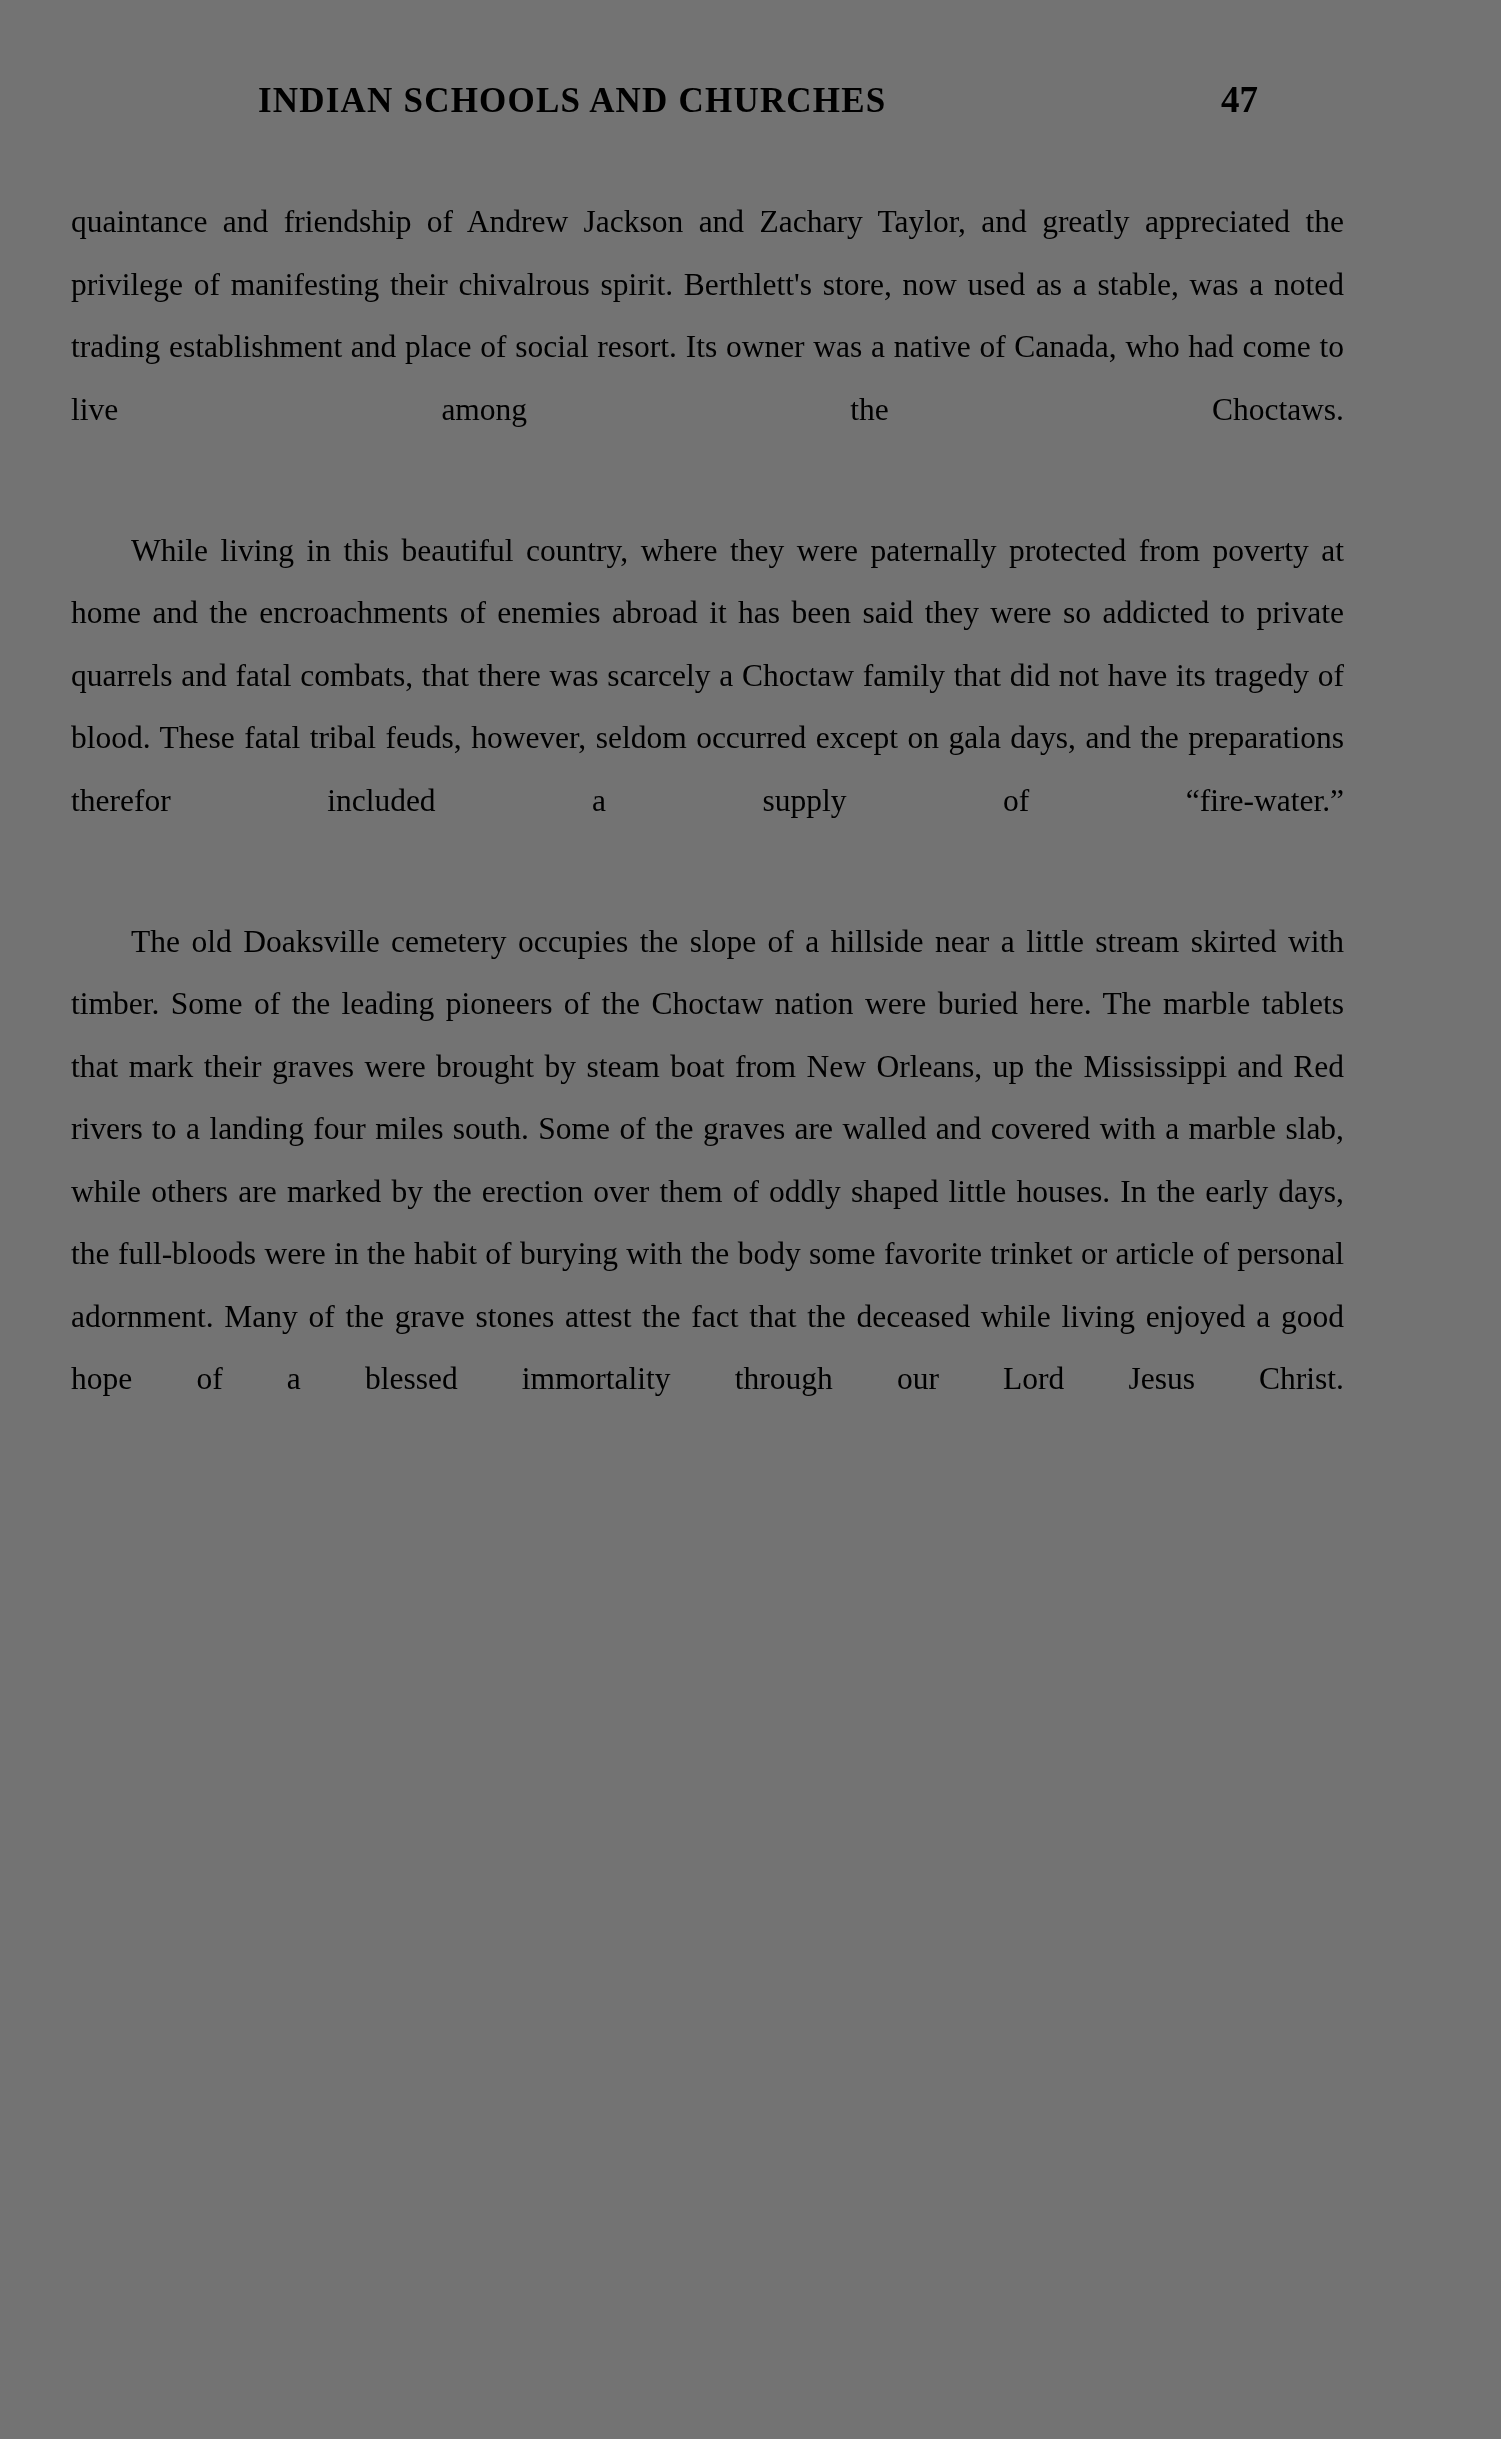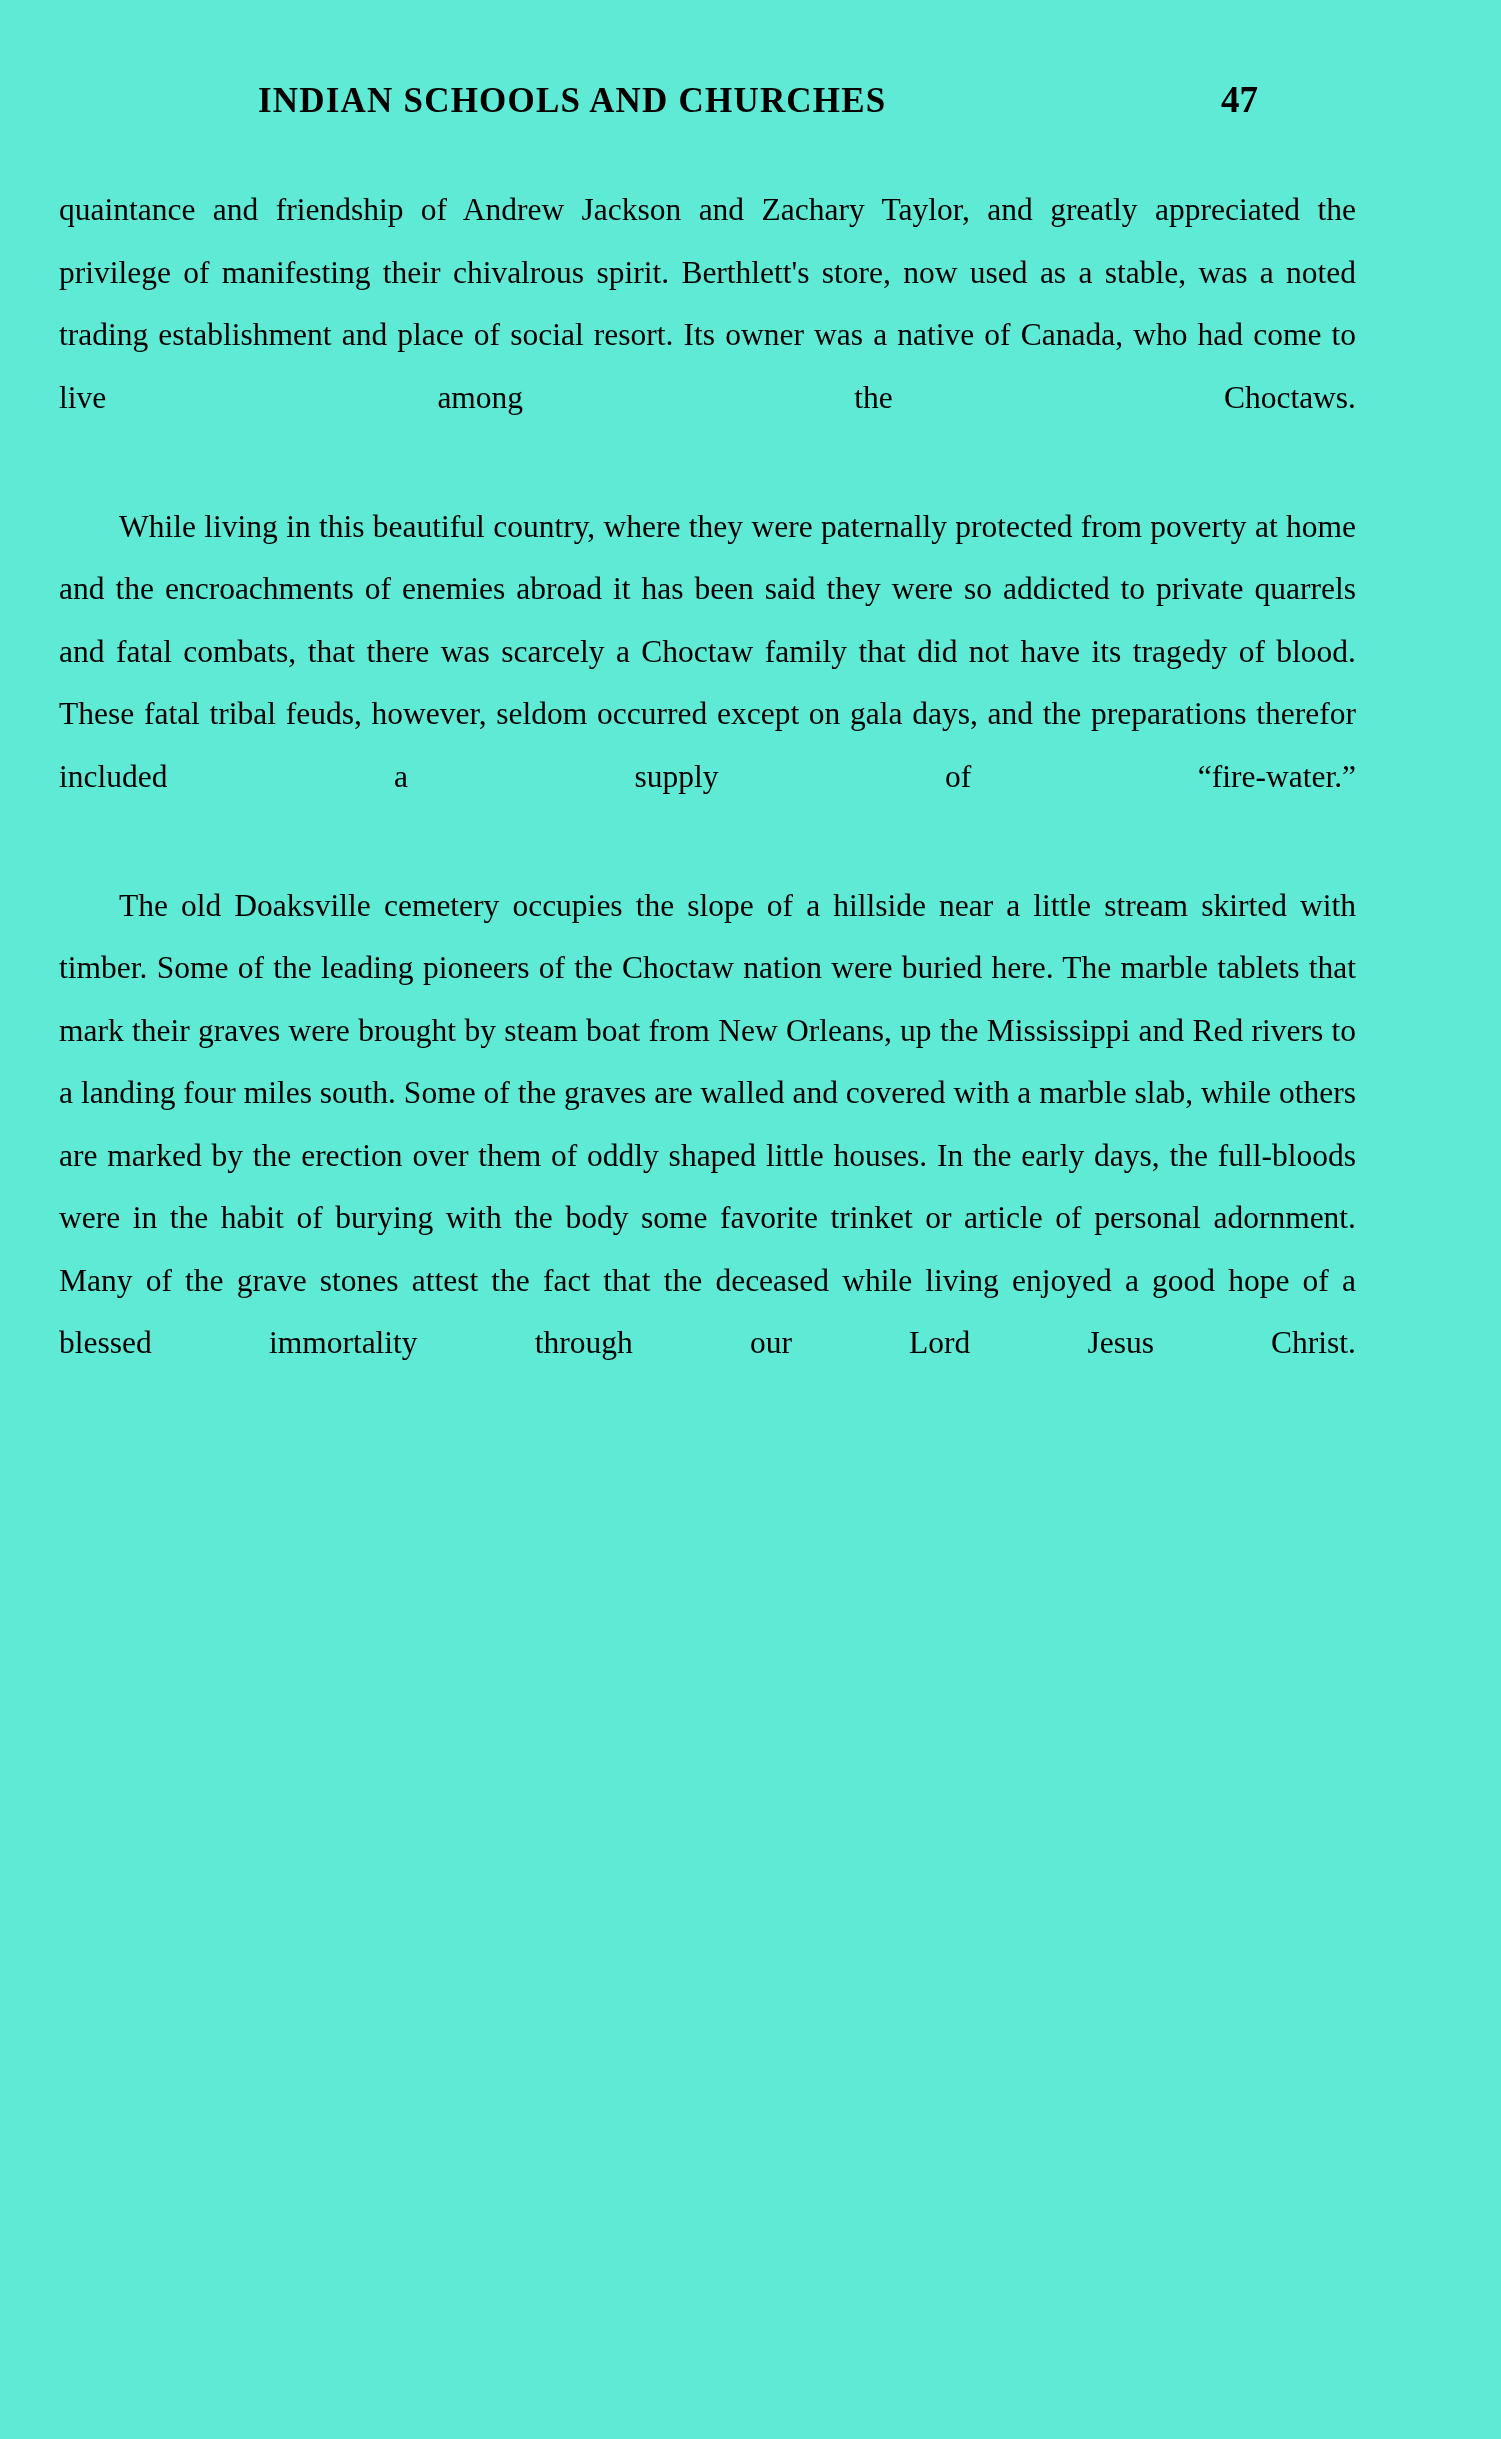--- a/index.html
+++ b/index.html
@@ -14,21 +14,21 @@
     color: #000000;
     position: relative;
     overflow: hidden;
   }
   .page {
     position: absolute;
     top: 0;
     left: 0;
     width: 1501px;
     height: 2439px;
-    background: #5eead4;
+    background: #737373;
   }
   .header {
     position: absolute;
     top: 78px;
     left: 258px;
     width: 1000px;
     display: flex;
     align-items: baseline;
     justify-content: space-between;
   }
@@ -49,21 +49,21 @@
     top: 175px;
     left: 55px;
     width: 1305px;
     font-size: 31.5px;
     line-height: 62.5px;
     text-align: justify;
     text-justify: inter-word;
     font-weight: 500;
   }
   .para {
-    margin: 4px;
+    margin: 16px;
     text-indent: 60px;
     text-align: justify;
   }
   .para.first {
     text-indent: 0;
   }
   
   .para::after {
     content: "";
     display: inline-block;

